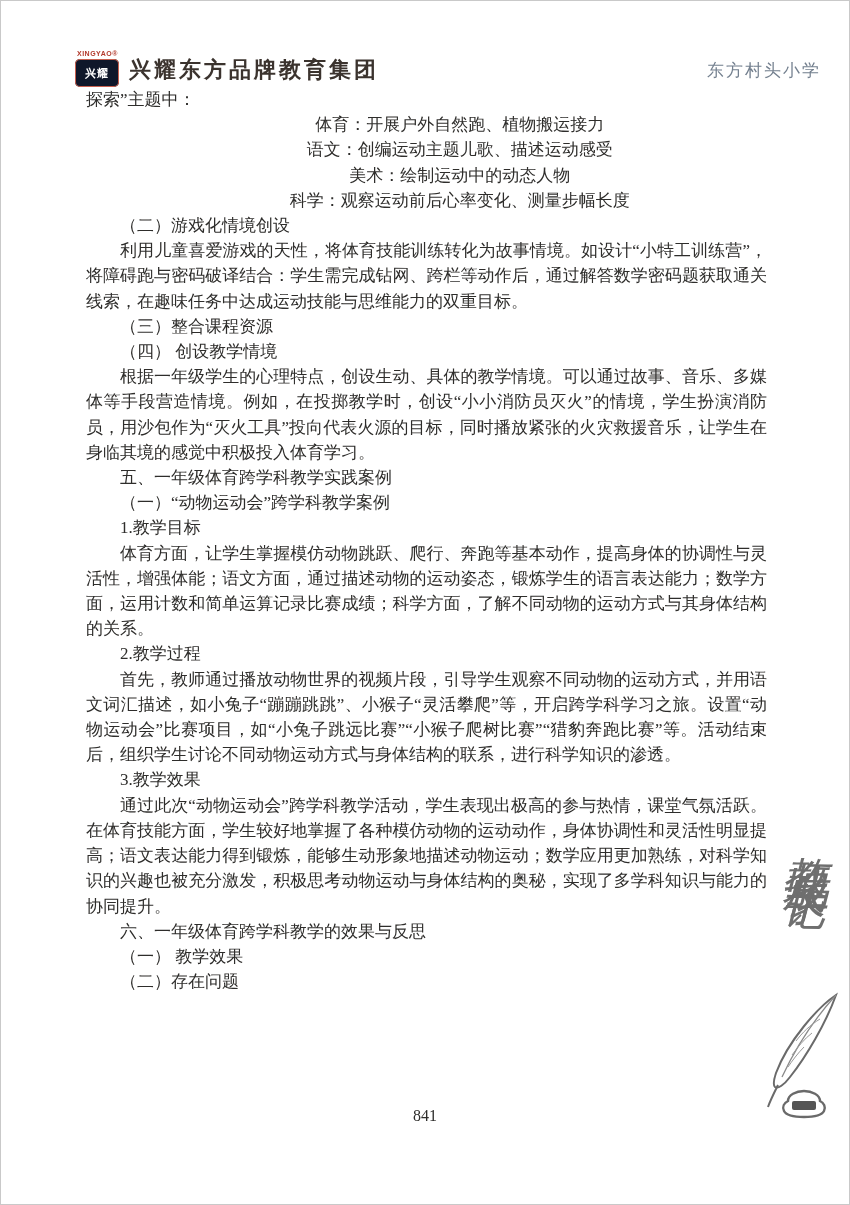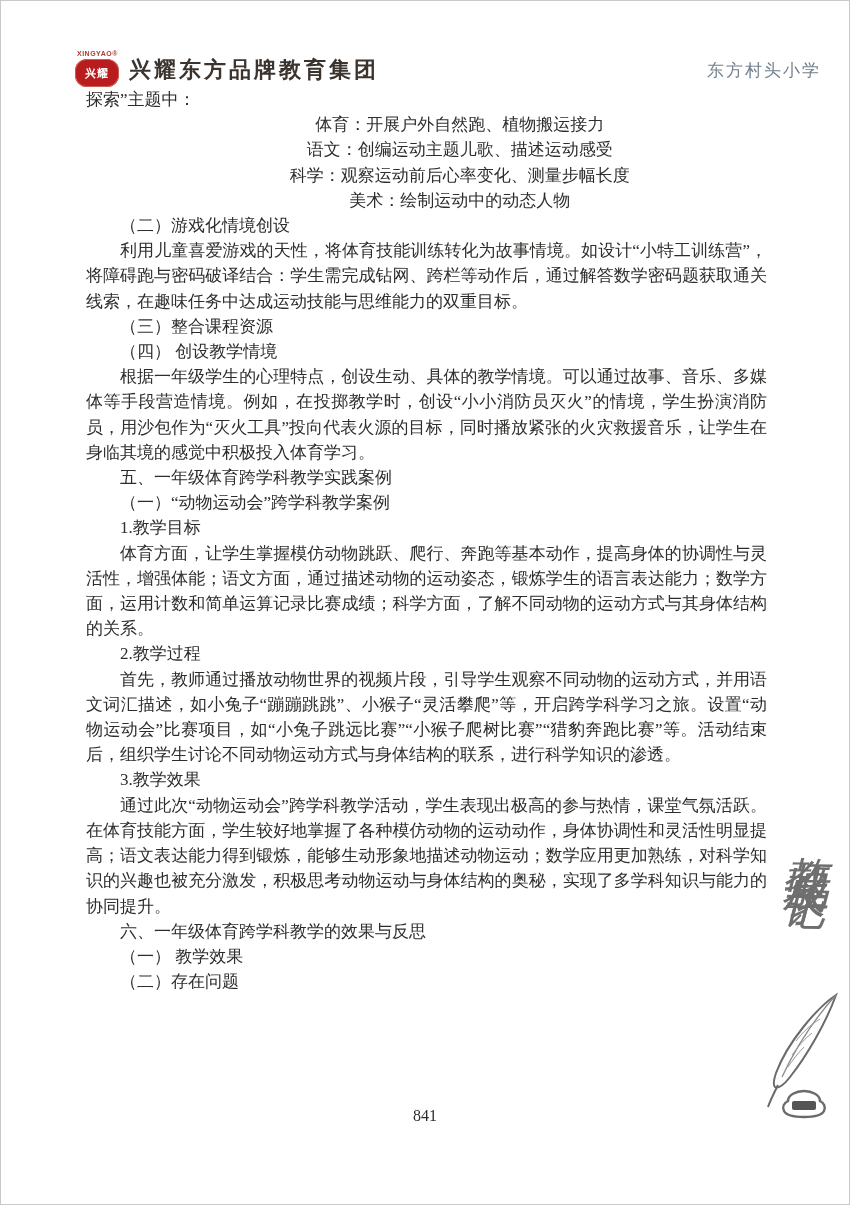--- a/index.html
+++ b/index.html
@@ -10,21 +10,21 @@
     box-sizing:border-box;
     border:1px solid #c9c9c9;
   }
   
   .header{position:absolute;left:0;top:0;width:100%;height:95px;}
   .logo{
     position:absolute;left:74px;top:50px;width:48px;height:38px;
   }
   .logo .seal{
     position:absolute;left:0;top:8px;width:44px;height:28px;
-    background:#b91c1c;border-radius:12px;
+    background:#0f172a;border-radius:5px;
     display:flex;align-items:center;justify-content:center;
     color:#fff;font-size:11px;font-weight:bold;letter-spacing:1px;
     box-shadow:0 0 0 1px #c9604f inset;
   }
   .logo .brand{
     position:absolute;left:2px;top:-1px;
     font-size:7px;color:#b23a2c;font-weight:bold;letter-spacing:.5px;
     white-space:nowrap;font-family:"Liberation Sans",sans-serif;
   }
   .org-title{
@@ -74,22 +74,22 @@
     <span class="seal">兴耀</span>
   </div>
   <div class="org-title">兴耀东方品牌教育集团</div>
   <div class="school-name">东方村头小学</div>
 </div>
 
 <div class="doc-body">
     <p class="continuation">探索”主题中：</p>
     <p class="list">体育：开展户外自然跑、植物搬运接力</p>
     <p class="list">语文：创编运动主题儿歌、描述运动感受</p>
+    <p class="list">美术：绘制运动中的动态人物</p>
     <p class="list">科学：观察运动前后心率变化、测量步幅长度</p>
-    <p class="list">美术：绘制运动中的动态人物</p>
     <p class="heading">（二）游戏化情境创设</p>
     <p class="paragraph">利用儿童喜爱游戏的天性，将体育技能训练转化为故事情境。如设计“小特工训练营”，将障碍跑与密码破译结合：学生需完成钻网、跨栏等动作后，通过解答数学密码题获取通关线索，在趣味任务中达成运动技能与思维能力的双重目标。</p>
     <p class="heading">（三）整合课程资源</p>
     <p class="heading">（四） 创设教学情境</p>
     <p class="paragraph">根据一年级学生的心理特点，创设生动、具体的教学情境。可以通过故事、音乐、多媒体等手段营造情境。例如，在投掷教学时，创设“小小消防员灭火”的情境，学生扮演消防员，用沙包作为“灭火工具”投向代表火源的目标，同时播放紧张的火灾救援音乐，让学生在身临其境的感觉中积极投入体育学习。</p>
     <p class="heading">五、一年级体育跨学科教学实践案例</p>
     <p class="heading">（一）“动物运动会”跨学科教学案例</p>
     <p class="heading">1.教学目标</p>
     <p class="paragraph">体育方面，让学生掌握模仿动物跳跃、爬行、奔跑等基本动作，提高身体的协调性与灵活性，增强体能；语文方面，通过描述动物的运动姿态，锻炼学生的语言表达能力；数学方面，运用计数和简单运算记录比赛成绩；科学方面，了解不同动物的运动方式与其身体结构的关系。</p>
     <p class="heading">2.教学过程</p>

